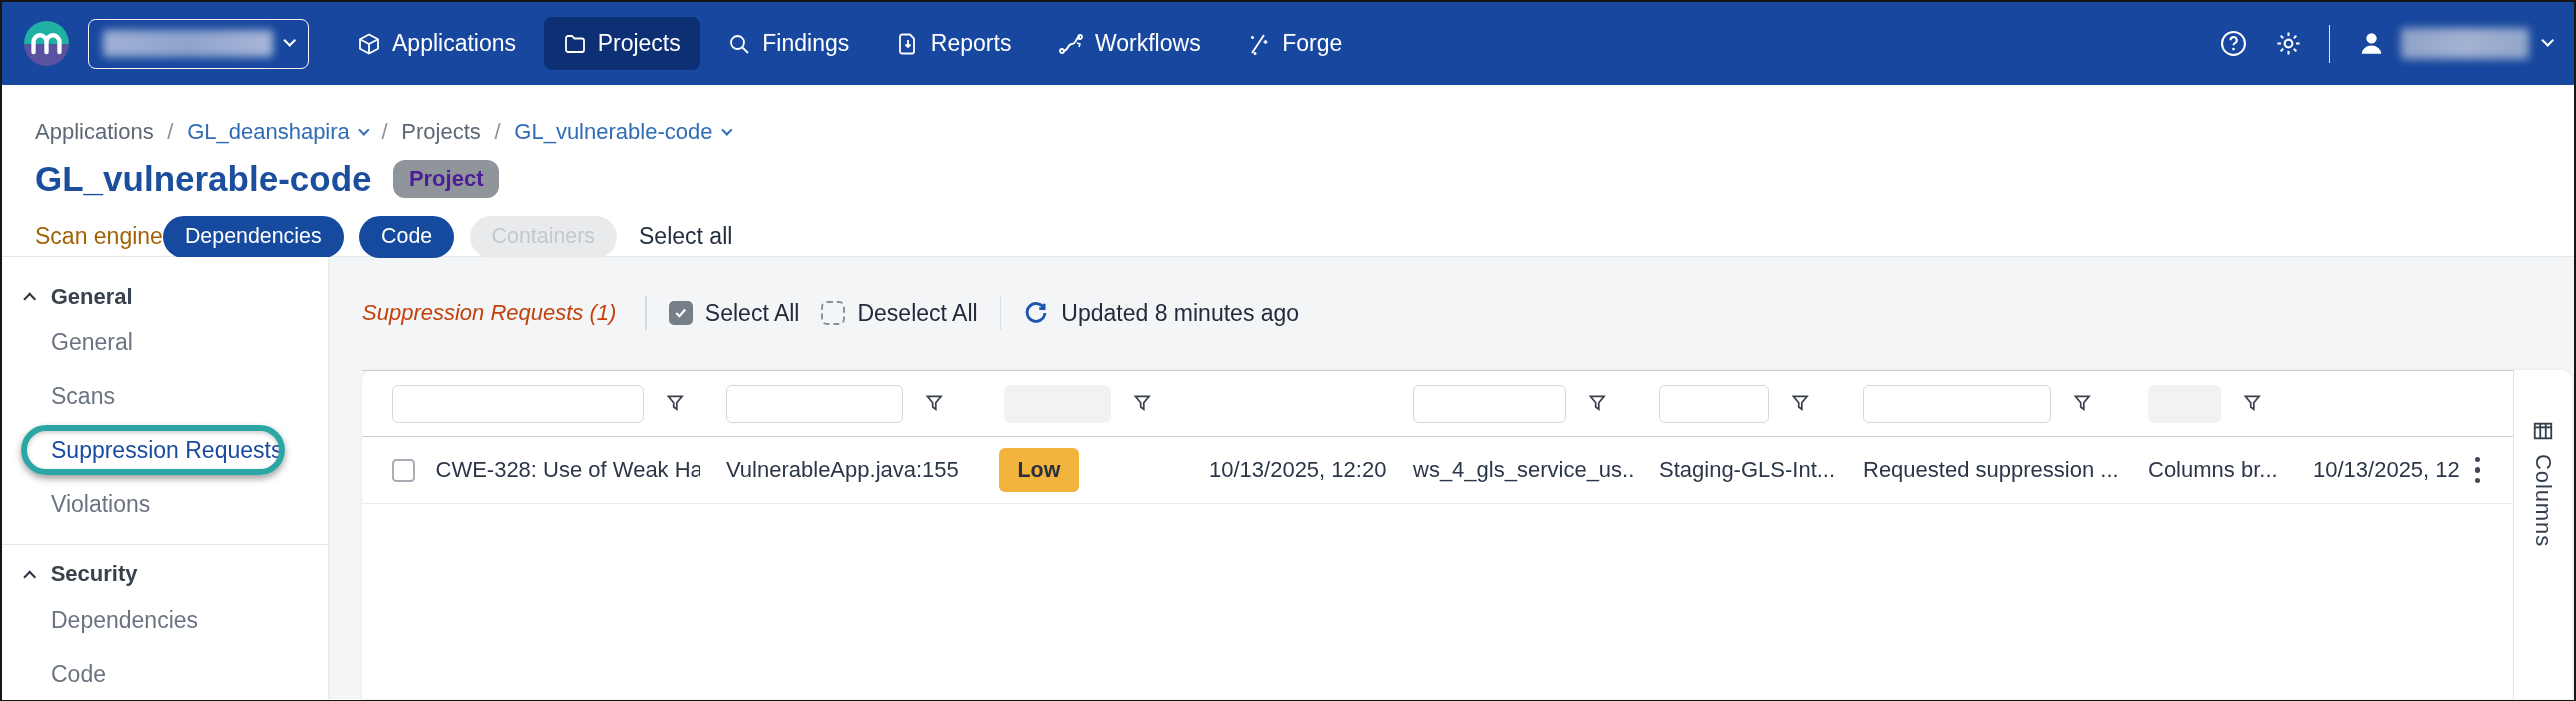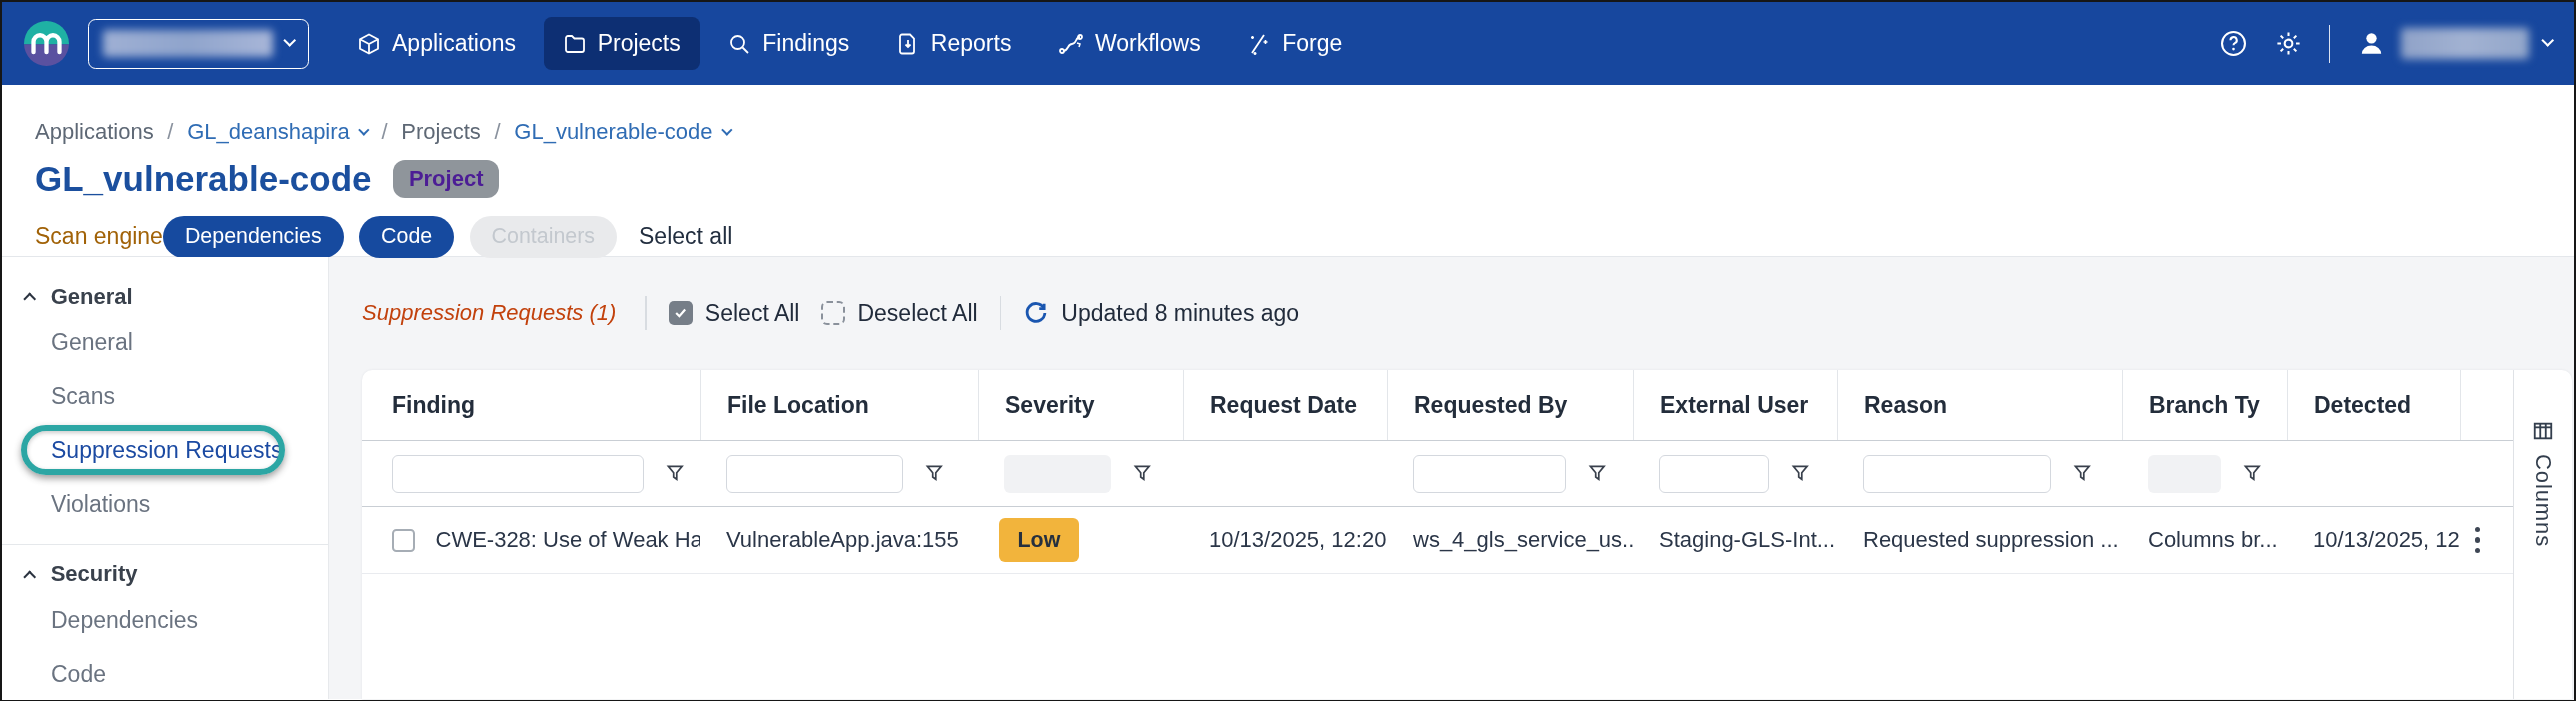--- a/index.html
+++ b/index.html
@@ -268,32 +268,20 @@
           <svg width="26" height="26" viewBox="0 0 24 24" fill="none" stroke="#1A56B0" stroke-width="2.6">
             <path d="M19.2 7.5 A8.2 8.2 0 1 0 20.2 12"></path>
             <path d="M19.5 3.5 v4.5 h-4.5" fill="none"></path>
           </svg>
           <span>Updated 8 minutes ago</span>
         </span>
       </div>
 
       <div class="card">
 
-        <div class="tgrid th-row">
-          <div class="th">Finding</div>
-          <div class="th">File Location</div>
-          <div class="th">Severity</div>
-          <div class="th">Request Date</div>
-          <div class="th">Requested By</div>
-          <div class="th">External User</div>
-          <div class="th">Reason</div>
-          <div class="th">Branch Ty</div>
-          <div class="th">Detected</div>
-          <div class="th"></div>
-        </div>
 
         <div class="tgrid filter-row">
           <div class="fcell">
             <input class="f-input" style="width: 252px;">
             <svg width="20.5" height="20.5" viewBox="0 0 24 24" fill="none" stroke="#39404C" stroke-width="2">
                 <path d="M4 4 h16 l-6.2 7.5 V19 l-3.6 -2.6 V11.5 Z"></path>
               </svg>
           </div>
           <div class="fcell">
             <input class="f-input" style="width: 177px;">

